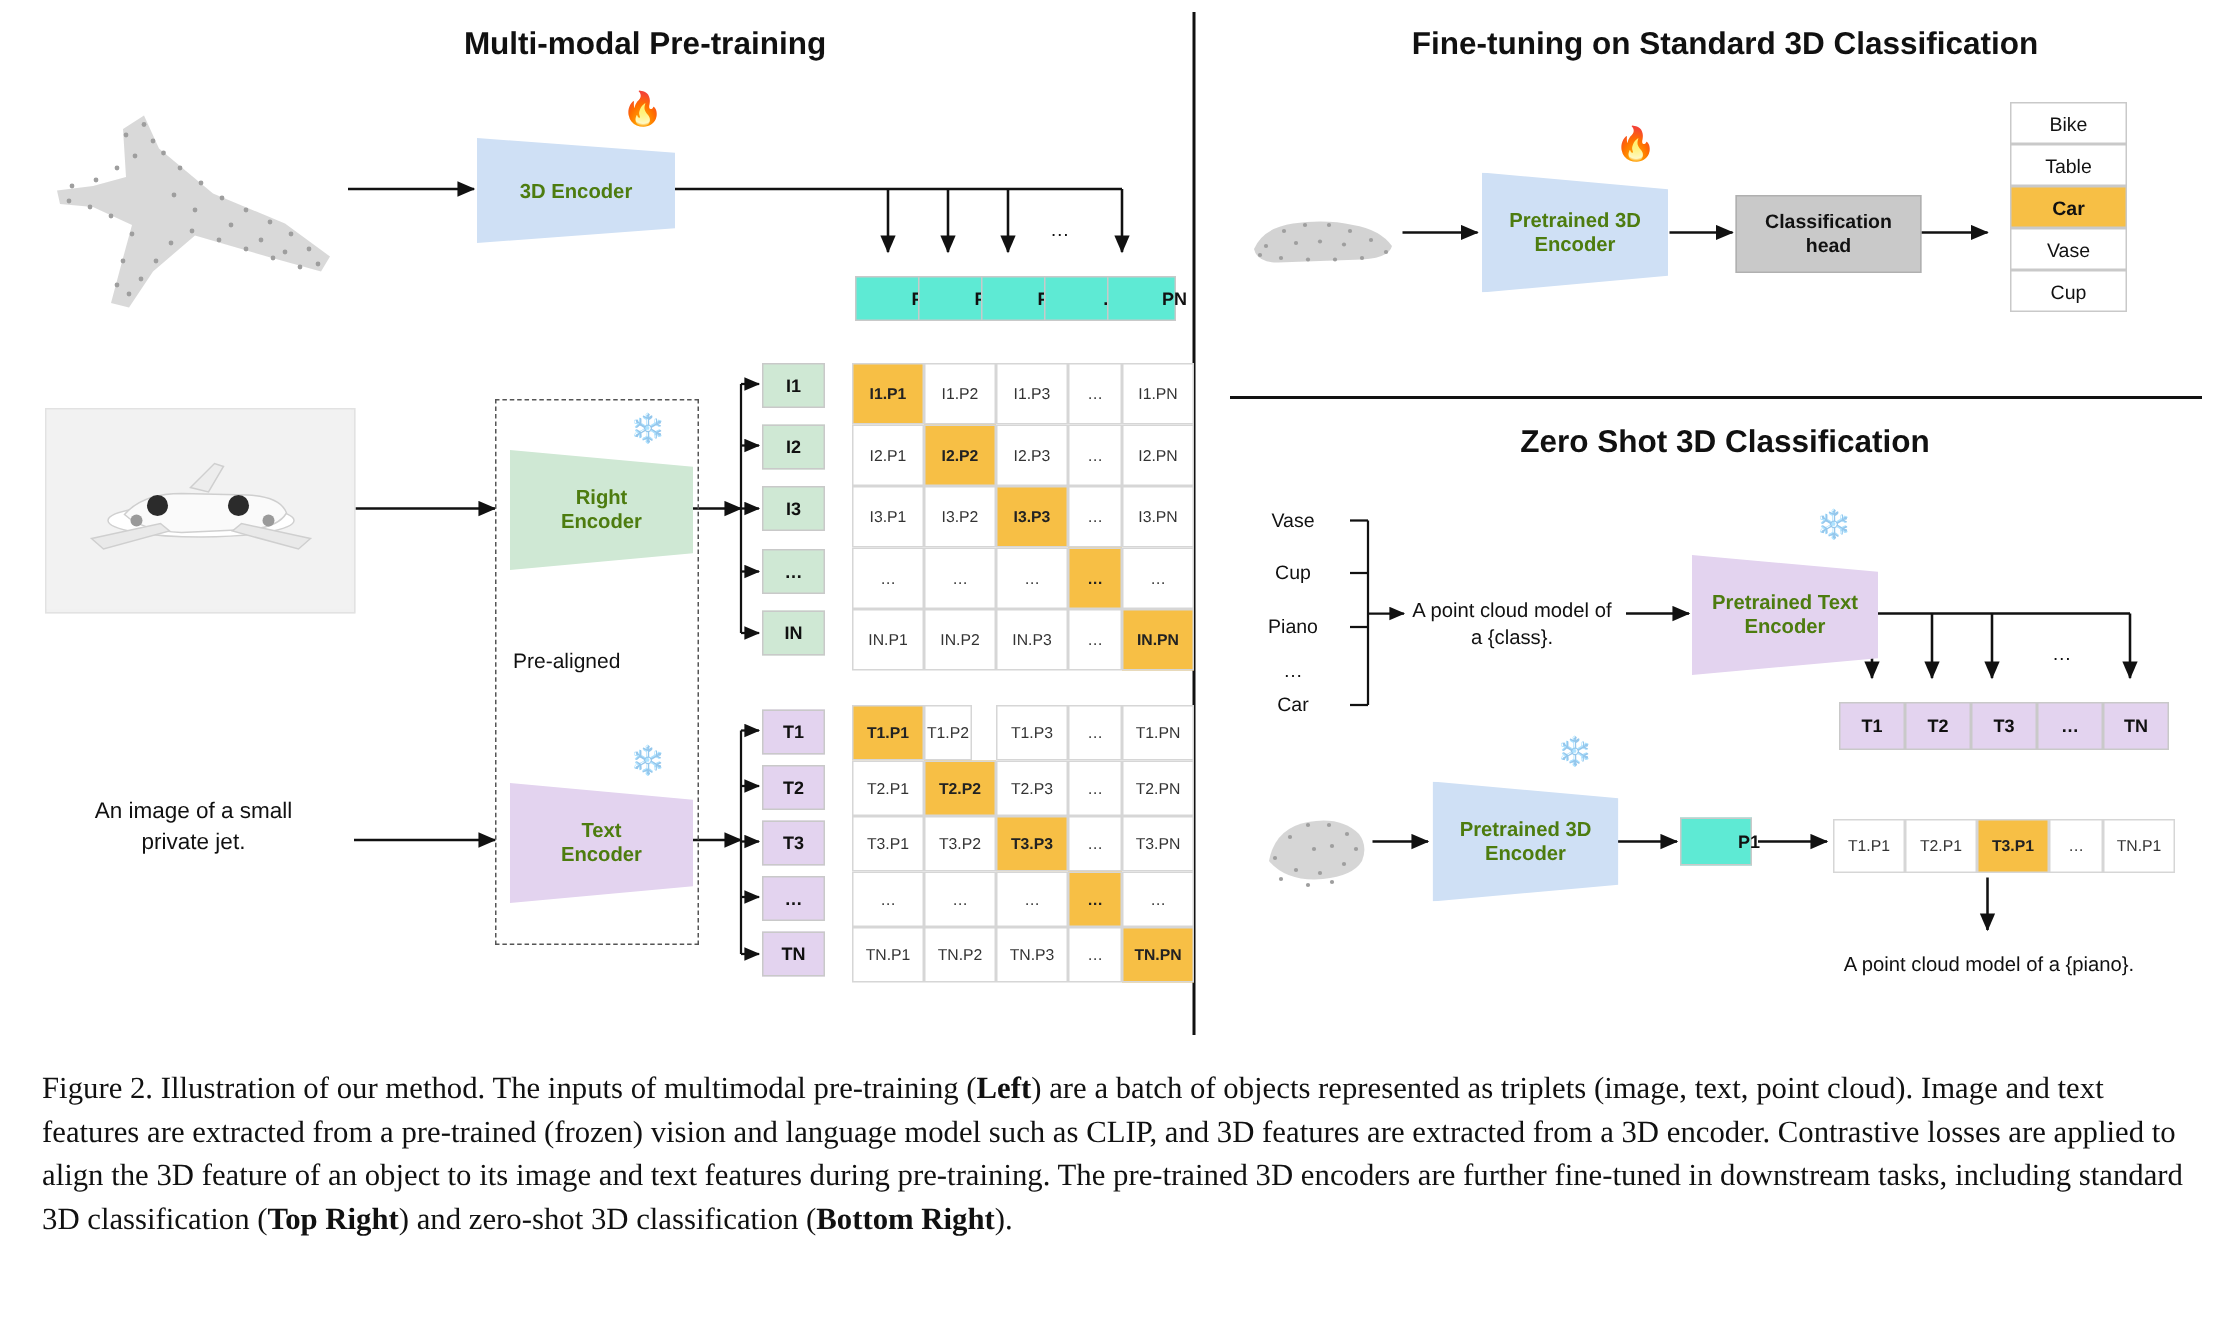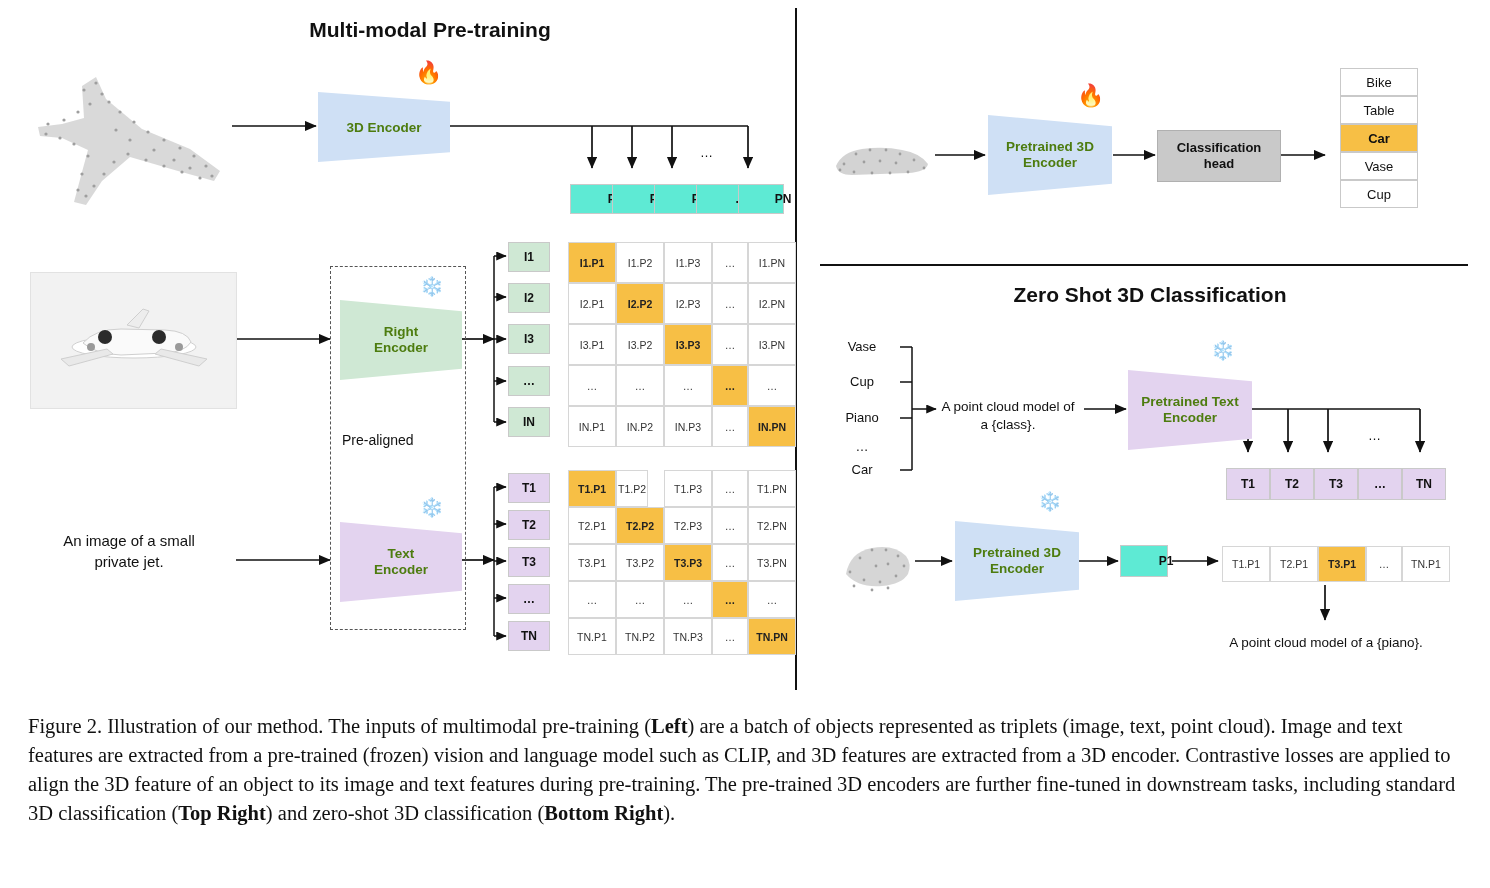--- a/index.html
+++ b/index.html
@@ -69,20 +69,21 @@
 </style>
 </head>
 <body>
 
 <div class="fig">
 
   <div class="vdiv"></div>
   <div class="hdiv"></div>
 
   <div class="title" style="left:150px; top:18px; width:560px;">Multi-modal Pre-training</div>
+  <div class="title" style="left:830px; top:18px; width:640px;">Fine-tuning on Standard 3D Classification</div>
   <div class="title" style="left:830px; top:283px; width:640px;">Zero Shot 3D Classification</div>
 
   <svg class="lines" viewBox="0 0 1490 700">
     <defs>
       <marker id="ah" markerWidth="8" markerHeight="8" refX="6.5" refY="3" orient="auto">
         <path d="M0,0 L7,3 L0,6 z" fill="#111"></path>
       </marker>
     </defs>
     <g stroke="#111" stroke-width="1.7" fill="none" marker-end="url(#ah)">
 

